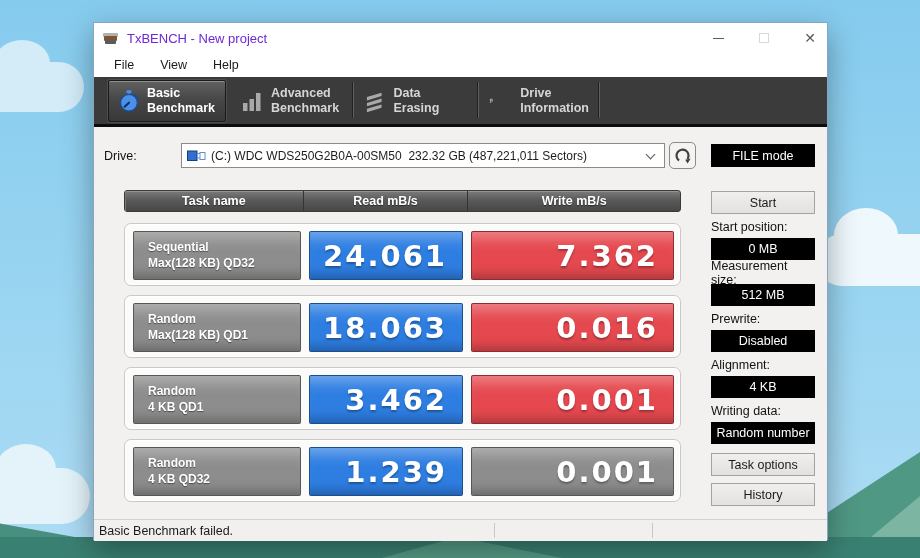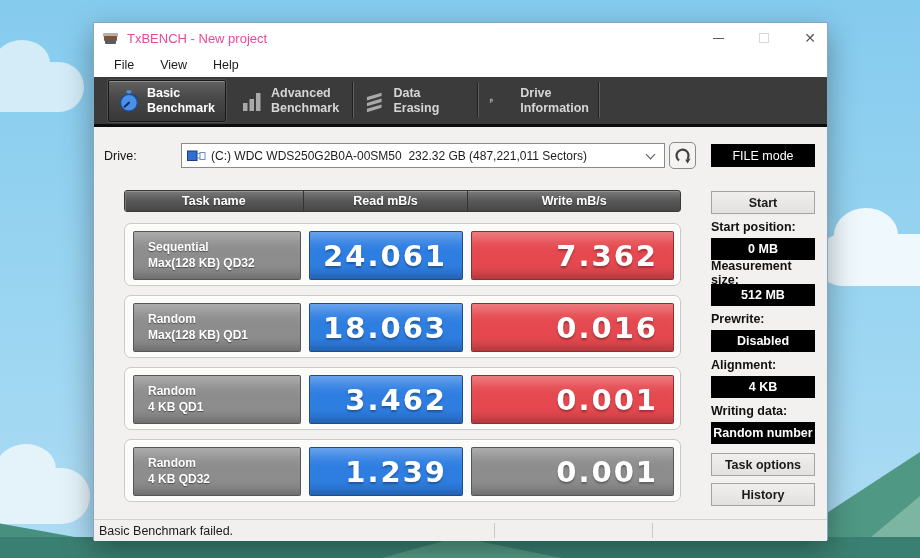--- a/index.html
+++ b/index.html
@@ -25,21 +25,21 @@
     clip-path:polygon(0 25%, 100% 62%, 100% 100%, 0 100%); }
   .hill-notch { position:absolute; left:382px; bottom:0; width:180px; height:21px; background:#559a85;
     clip-path:polygon(0 100%, 42% 0, 100% 100%); }
 
   
   .window { position:absolute; left:93px; top:22px; width:735px; height:518px;
     background:#f2f1ef; border:1px solid #84a7c4; box-shadow:0 10px 28px rgba(0,0,0,.35); }
 
   .titlebar { position:relative; height:30px; background:#ffffff; display:flex; align-items:center; }
   .app-icon { margin-left:8px; width:18px; height:16px; }
-  .title-text { margin-left:7px; font-size:13px; color:#ec4899; }
+  .title-text { margin-left:7px; font-size:13px; color:#6d28d9; }
   .win-controls { position:absolute; right:6px; top:0; height:30px; display:flex; align-items:center; gap:24px; }
   .wc { width:22px; height:22px; display:flex; align-items:center; justify-content:center; cursor:default; }
   .min-bar { width:11px; height:1px; background:#5a5a5a; }
   .max-box { width:10px; height:10px; border:1px solid #d8d8d8; }
   .close-x { font-size:14px; color:#5a5a5a; line-height:1; }
 
   .menubar { height:24px; background:#ffffff; display:flex; align-items:center; padding-left:11px; gap:8px; }
   .menu-item { font-size:12.5px; color:#1a1a1a; padding:3px 9px; }
 
   
@@ -86,21 +86,21 @@
     flex-direction:column; justify-content:center; padding-left:14px; }
   .task-line { font-size:12px; font-weight:bold; line-height:1.3; text-shadow:0 1px 1px rgba(0,0,0,.45); }
   .cell-read { left:184px; width:154px; background:var(--read-cell,#2e7ee2); }
   .cell-write { left:346px; width:203px; background:var(--write-cell,#e5494f); }
   .cell-write.gray { background:var(--neutral-cell,#8d8d8d); }
   .num { height:100%; display:flex; align-items:center; justify-content:flex-end; padding-right:15px;
     font-family:"DejaVu Sans", sans-serif; font-weight:bold; font-size:29px; color:#fff; letter-spacing:2px;
     text-shadow:0 2px 2px rgba(0,0,0,.3); }
 
   
-  .panel { position:absolute; left:617px; top:64px; width:104px;font-weight:bold; }
+  .panel { position:absolute; left:617px; top:64px; width:104px; }
   .btn { height:23px; background:linear-gradient(180deg,#f0efee,#e2e1df); border:1px solid #a3a3a3;
     font-size:12.5px; color:#1a1a1a; display:flex; align-items:center; justify-content:center; width:100%; }
   .panel-label { margin-top:5px; height:16px; font-size:12.5px; color:#111; display:flex; align-items:center; }
   .panel-field { margin-top:3px; height:22px; background:var(--field-bg,#000); color:#fff; font-size:12.5px;
     display:flex; align-items:center; justify-content:center; }
   .btn.task-opt { margin-top:9px; }
   .btn.history { margin-top:7px; }
 
   
   .statusbar { position:relative; height:22px; background:#f1f0ee; border-top:1px solid #d2d1cf;

